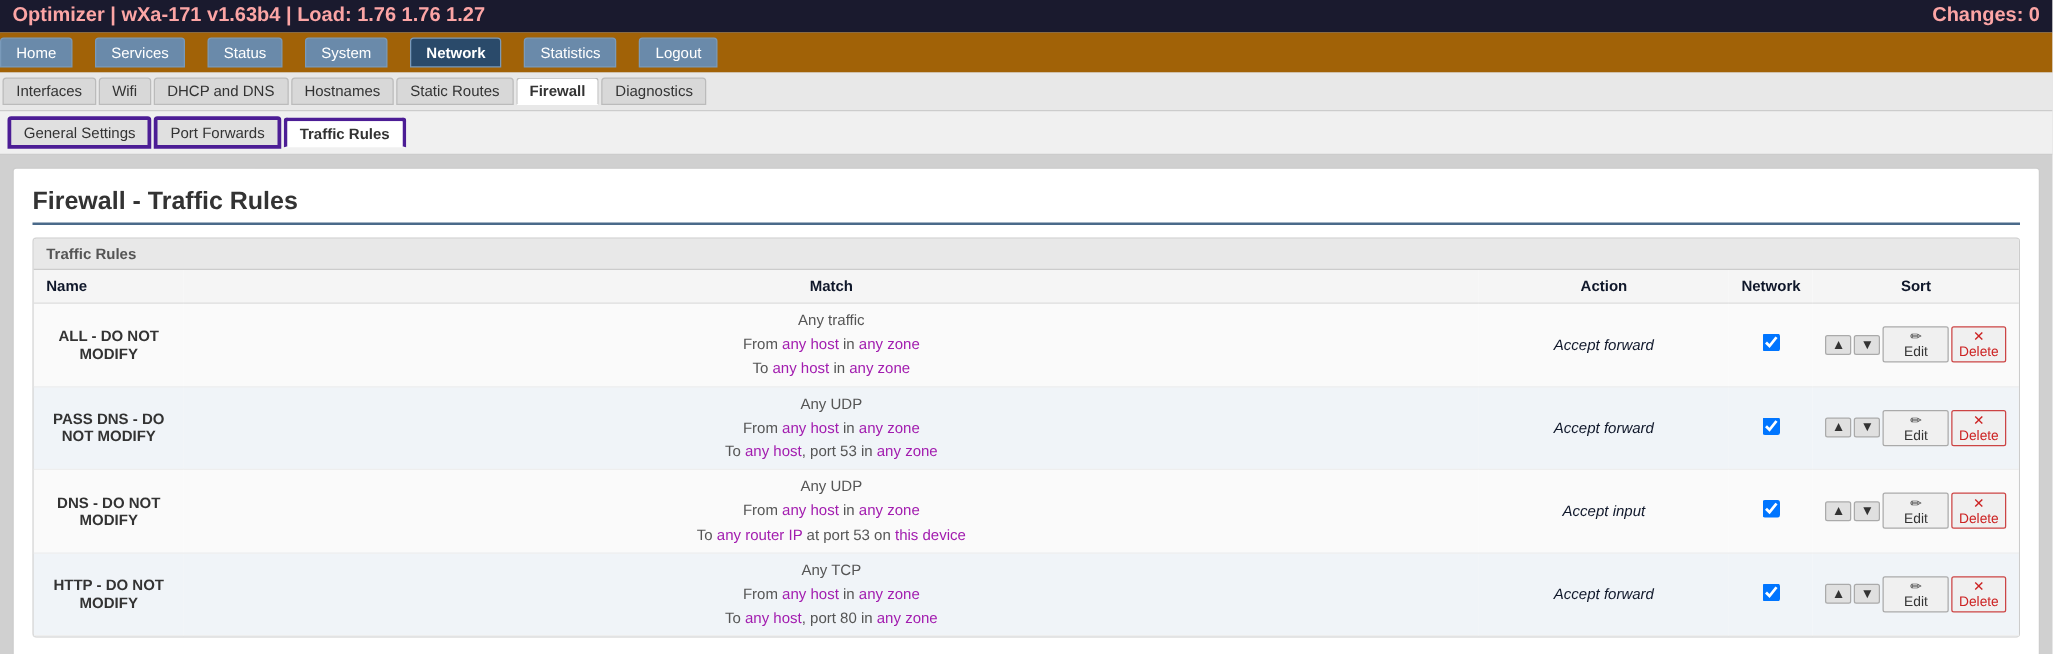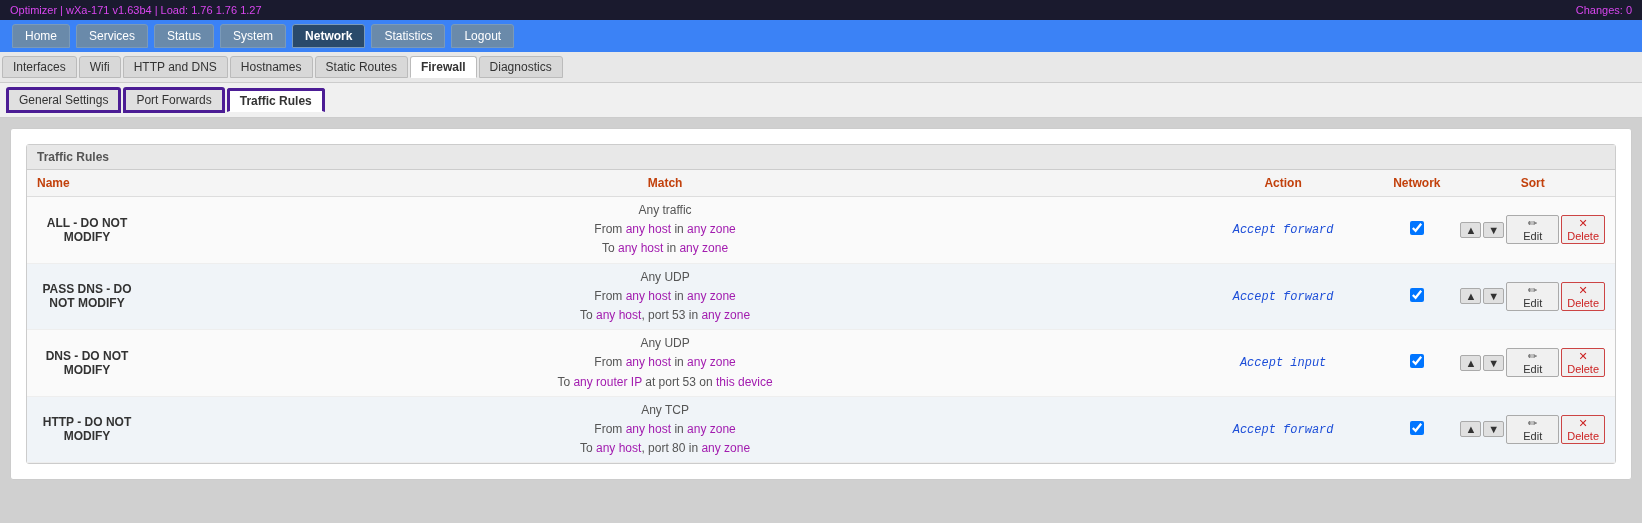--- a/index.html
+++ b/index.html
@@ -1,34 +1,35 @@
 <!DOCTYPE html>
 <html><head>
   <meta charset="utf-8">
   <style>
     * { box-sizing: border-box; margin: 0; padding: 0; }
     body { font-family: Arial, Helvetica, sans-serif; font-size: 13px; background: #d0d0d0; }
 
     
     .top-bar {
       background: #1a1a2e;
-      color: #d946ef;
+      color: #fca5a5;
       padding: 4px 10px;
-      font-size: 11px;
+      font-size: 16px;
       display: flex;
       justify-content: space-between;
       align-items: center;
+      font-weight: bold;
     }
 
     
     .nav-bar-1 {
-      background: #3b82f6;
-      padding: 4px 12px;
+      background: #a16207;
+      padding: 4px 0;
       display: flex;
-      gap: 6px;
+      gap: 18px;
       align-items: center;
     }
     .nav-bar-1 .nav-tab {
       padding: 4px 12px;
       background: #6a8aaa;
       color: #fff;
       border: 1px solid #7a9aba;
       border-radius: 3px 3px 0 0;
       cursor: pointer;
       font-size: 12px;
@@ -128,21 +129,21 @@
       width: 100%;
       border-collapse: collapse;
       font-size: 12px;
     }
     thead th {
       background: #f5f5f5;
       border-bottom: 1px solid #ddd;
       padding: 6px 10px;
       text-align: left;
       font-weight: bold;
-      color: #c2410c;
+      color: #0f172a;
     }
     thead th.center { text-align: center; }
 
     tbody tr {
       border-bottom: 1px solid #eee;
     }
     tbody tr:nth-child(odd) {
       background: #fafafa;
     }
     tbody tr:nth-child(even) {
@@ -166,24 +167,23 @@
       color: #555;
       line-height: 1.6;
     }
 
     .td-action {
       text-align: center;
       width: 200px;
     }
 
     .action-link {
-      color: #1d4ed8;
+      color: #0f172a;
       font-style: italic;
       text-decoration: none;
-      font-family: Liberation Mono, monospace;
     }
 
     .match-link {
       color: #a21caf;
       text-decoration: none;
     }
 
     .td-enable {
       text-align: center;
       width: 60px;
@@ -250,34 +250,35 @@
   <div class="nav-tab">Status</div>
   <div class="nav-tab">System</div>
   <div class="nav-tab active">Network</div>
   <div class="nav-tab">Statistics</div>
   <div class="nav-tab">Logout</div>
 </div>
 
 <div class="nav-bar-2">
   <div class="nav-tab2">Interfaces</div>
   <div class="nav-tab2">Wifi</div>
-  <div class="nav-tab2">HTTP and DNS</div>
+  <div class="nav-tab2">DHCP and DNS</div>
   <div class="nav-tab2">Hostnames</div>
   <div class="nav-tab2">Static Routes</div>
   <div class="nav-tab2 active">Firewall</div>
   <div class="nav-tab2">Diagnostics</div>
 </div>
 
 <div class="nav-bar-3">
   <div class="nav-tab3">General Settings</div>
   <div class="nav-tab3">Port Forwards</div>
   <div class="nav-tab3 active">Traffic Rules</div>
 </div>
 
 <div class="main-content">
+  <div class="page-title">Firewall - Traffic Rules</div>
 
   <div class="section-box">
     <div class="section-header">Traffic Rules</div>
 
     <table>
       <thead>
         <tr>
           <th>Name</th>
           <th class="center">Match</th>
           <th class="center">Action</th>

